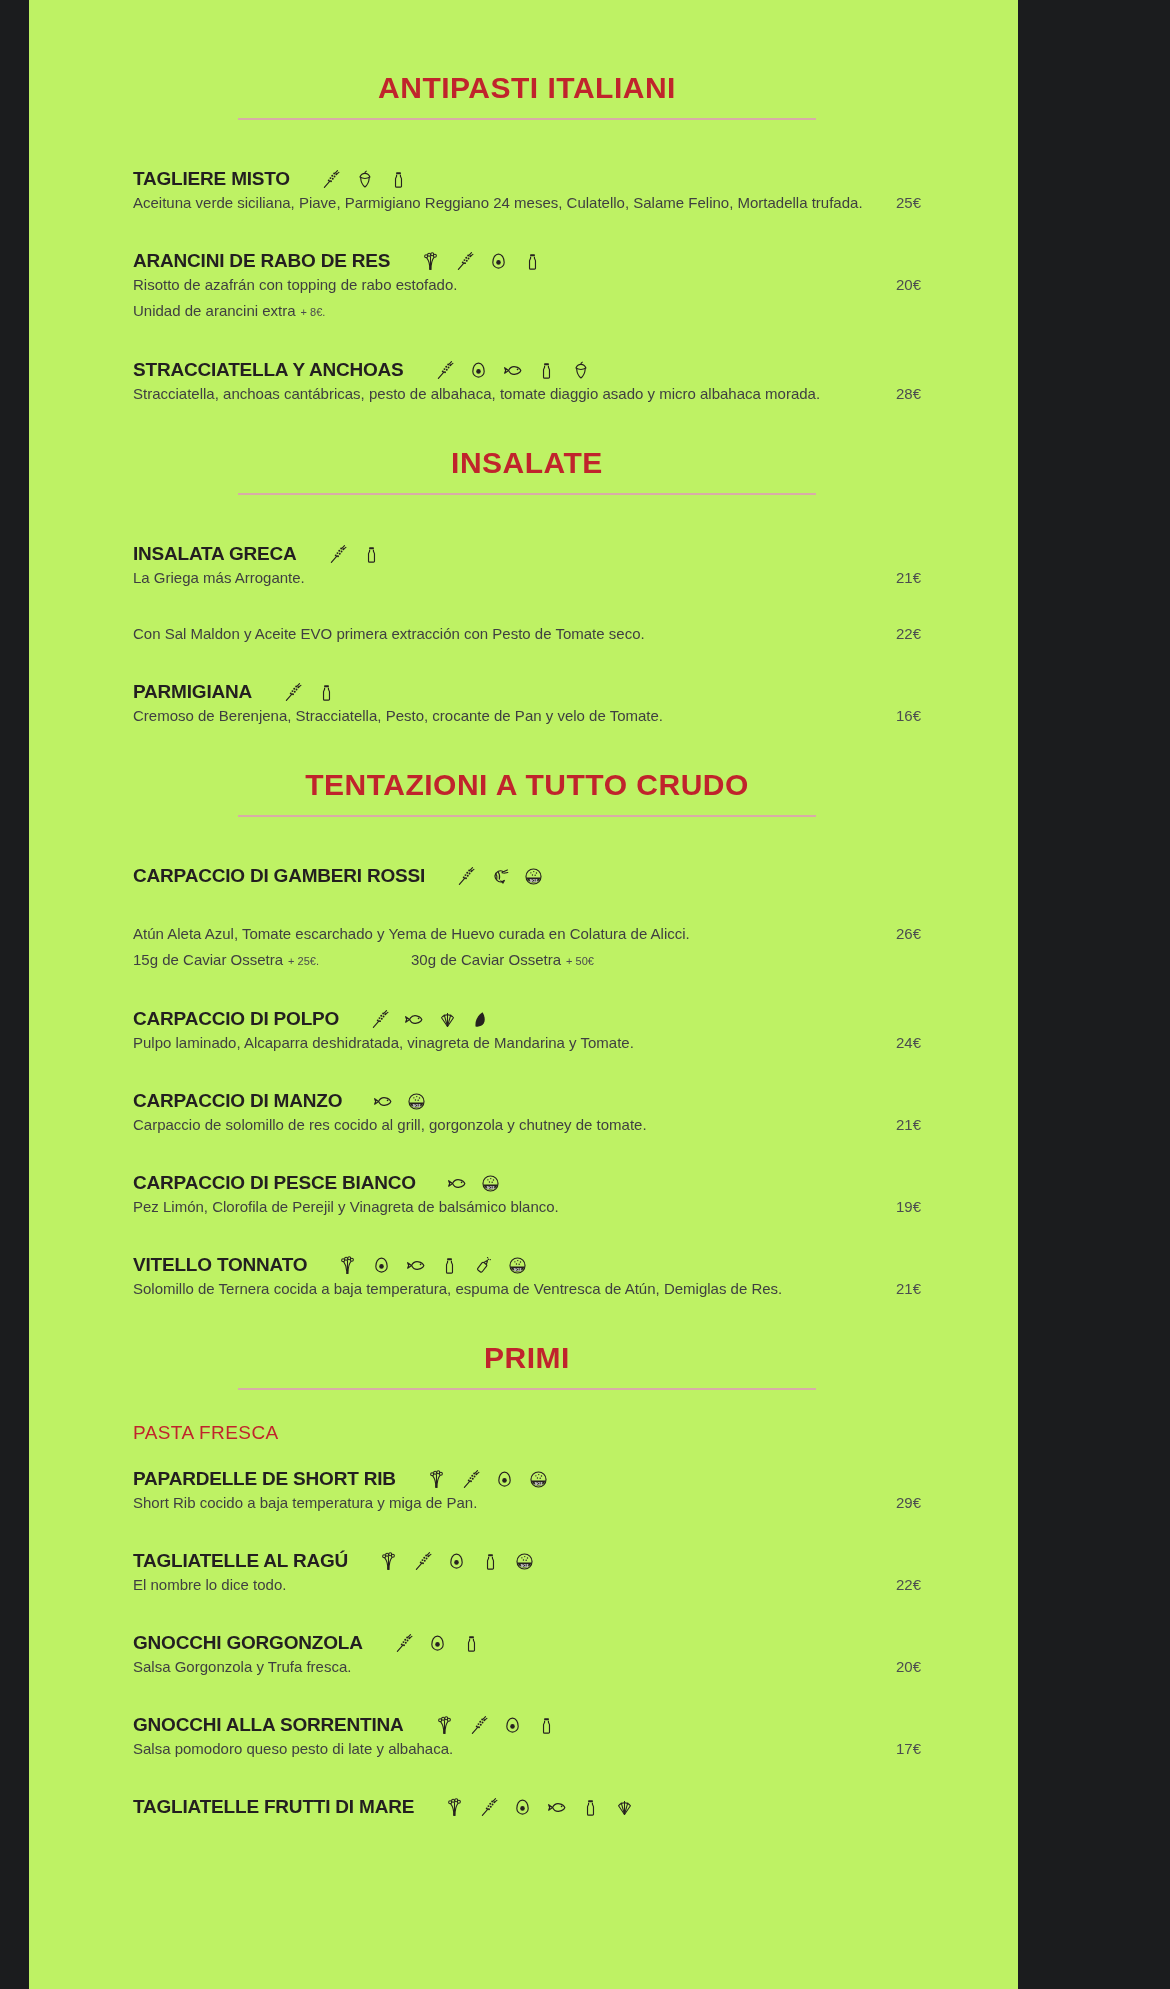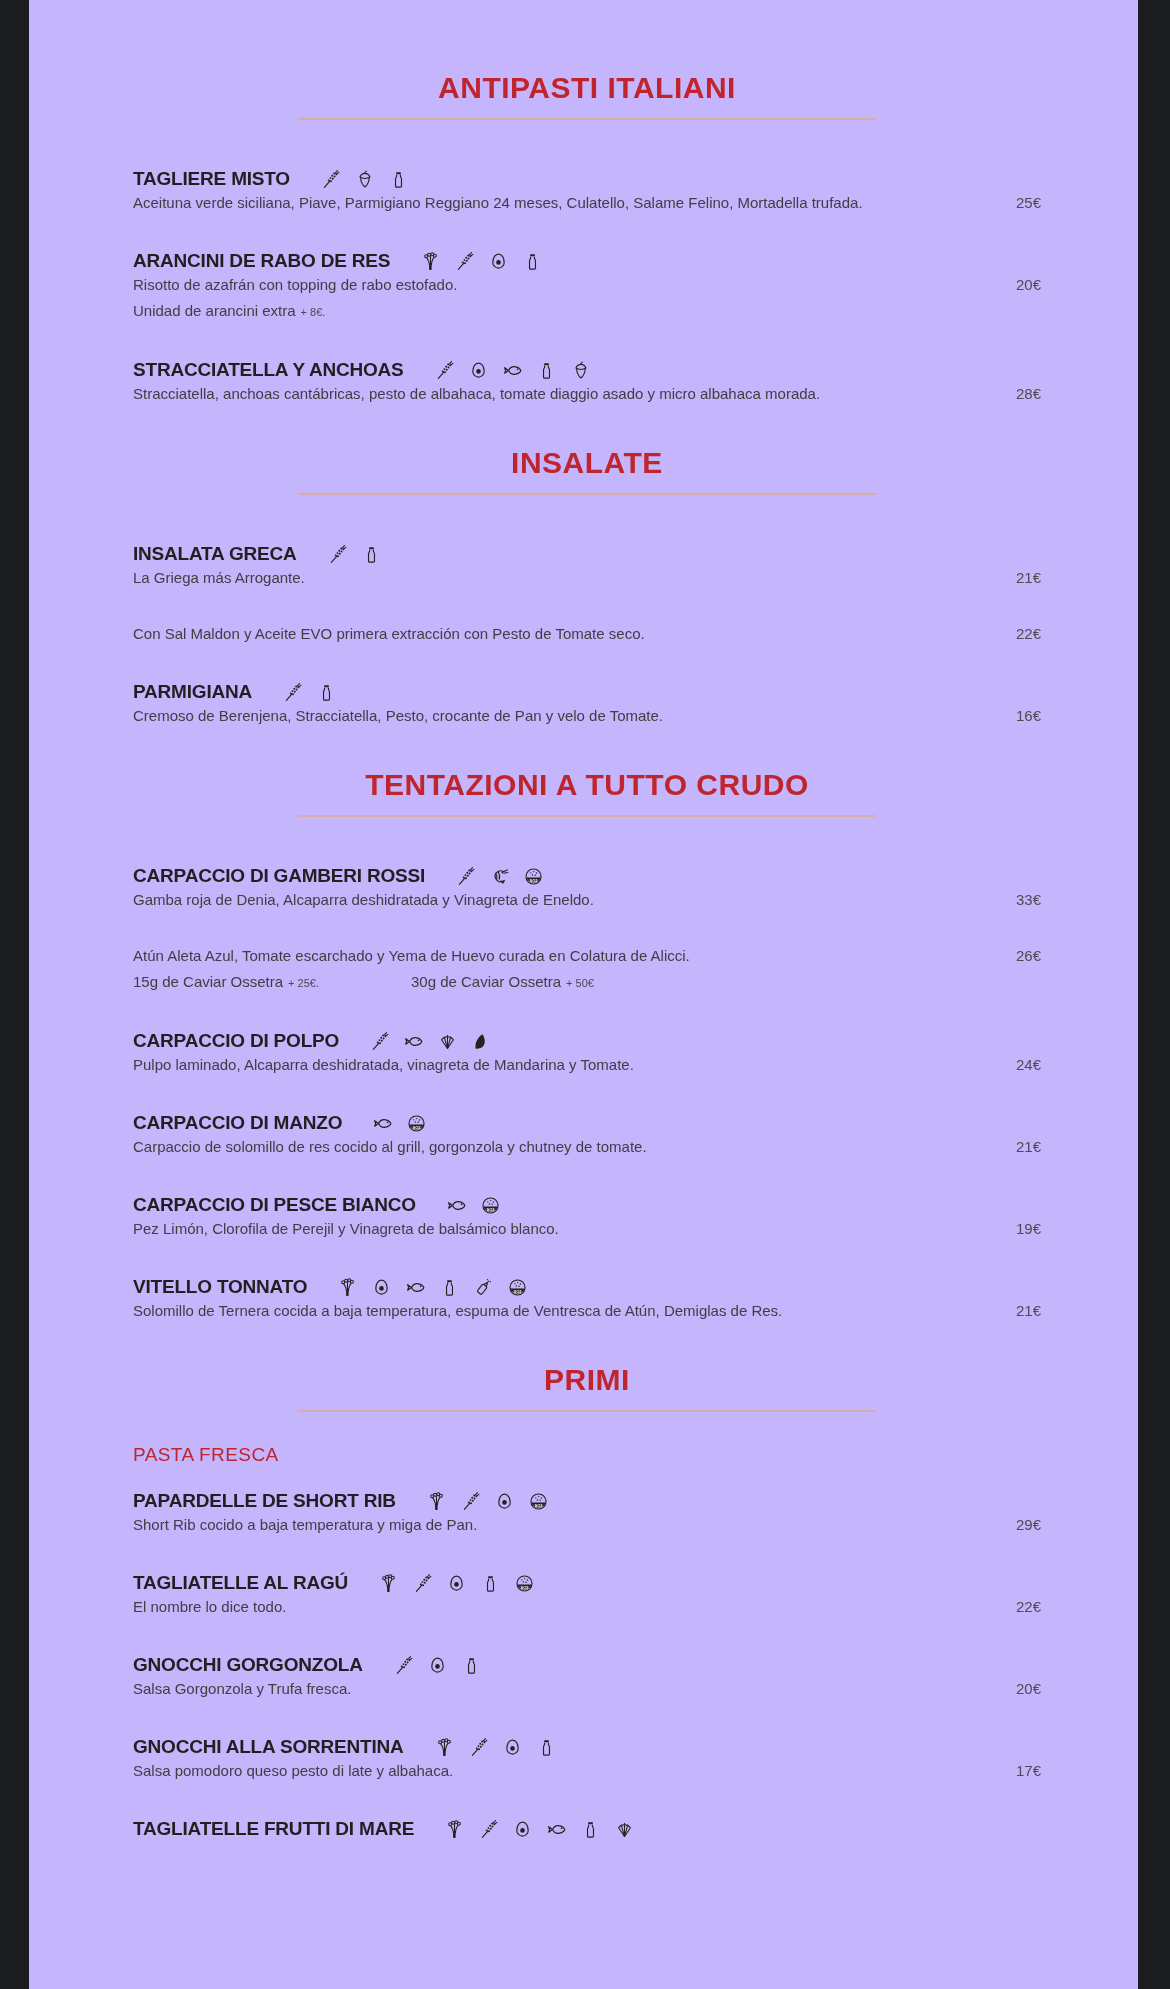--- a/index.html
+++ b/index.html
@@ -6,22 +6,22 @@
   body{
     width:1170px;height:1989px;
     background:#1b1c1e;
     overflow:hidden;
     position:relative;
     font-family:"Liberation Sans",sans-serif;
     -webkit-font-smoothing:antialiased;
   }
   .paper{
     position:absolute;left:29px;top:0;
-    width:1109px;height:1989px;
-    background:#c4b5fd;
+    width:989px;height:1989px;
+    background:#bef264;
   }
   .content{
     padding:70px 97px 0 104px;
   }
   
   .section-header{margin:0 0 46px 0;}
   .section:not(:first-child) .section-header{margin-top:40px;}
   .section-title{
     margin:0;text-align:center;
     color:#c0242c;font-size:30px;font-weight:bold;
@@ -400,27 +400,20 @@
                       <circle cx="12.3" cy="6.4" r="0.8"></circle>
                       <circle cx="15.4" cy="8" r="0.8"></circle>
                       <circle cx="10.8" cy="10.2" r="0.8"></circle>
                       <circle cx="13.9" cy="10.6" r="0.8"></circle>
                     </g>
                     <text x="12" y="17.8" text-anchor="middle" font-size="4.6" font-family="Liberation Sans, sans-serif" font-weight="bold" fill="#ffffff">SO2</text>
                   </svg>
                 </span>
               </span>
     </div>
-    <div class="item-body">
-      <div class="desc-wrap">
-        <div class="desc">Gamba roja de Denia, Alcaparra deshidratada y Vinagreta de Eneldo.</div>
-
-      </div>
-      <span class="price">33€</span>
-    </div>
   </div>
 
   <div class="item">
     <div class="item-body">
       <div class="desc-wrap">
         <div class="desc">Atún Aleta Azul, Tomate escarchado y Yema de Huevo curada en Colatura de Alicci.</div>
         <div class="extras">
   <span class="extra"><span class="extra-label">15g de Caviar Ossetra</span><span class="extra-price">+ 25€.</span></span>
 
   <span class="extra"><span class="extra-label">30g de Caviar Ossetra</span><span class="extra-price">+ 50€</span></span>

